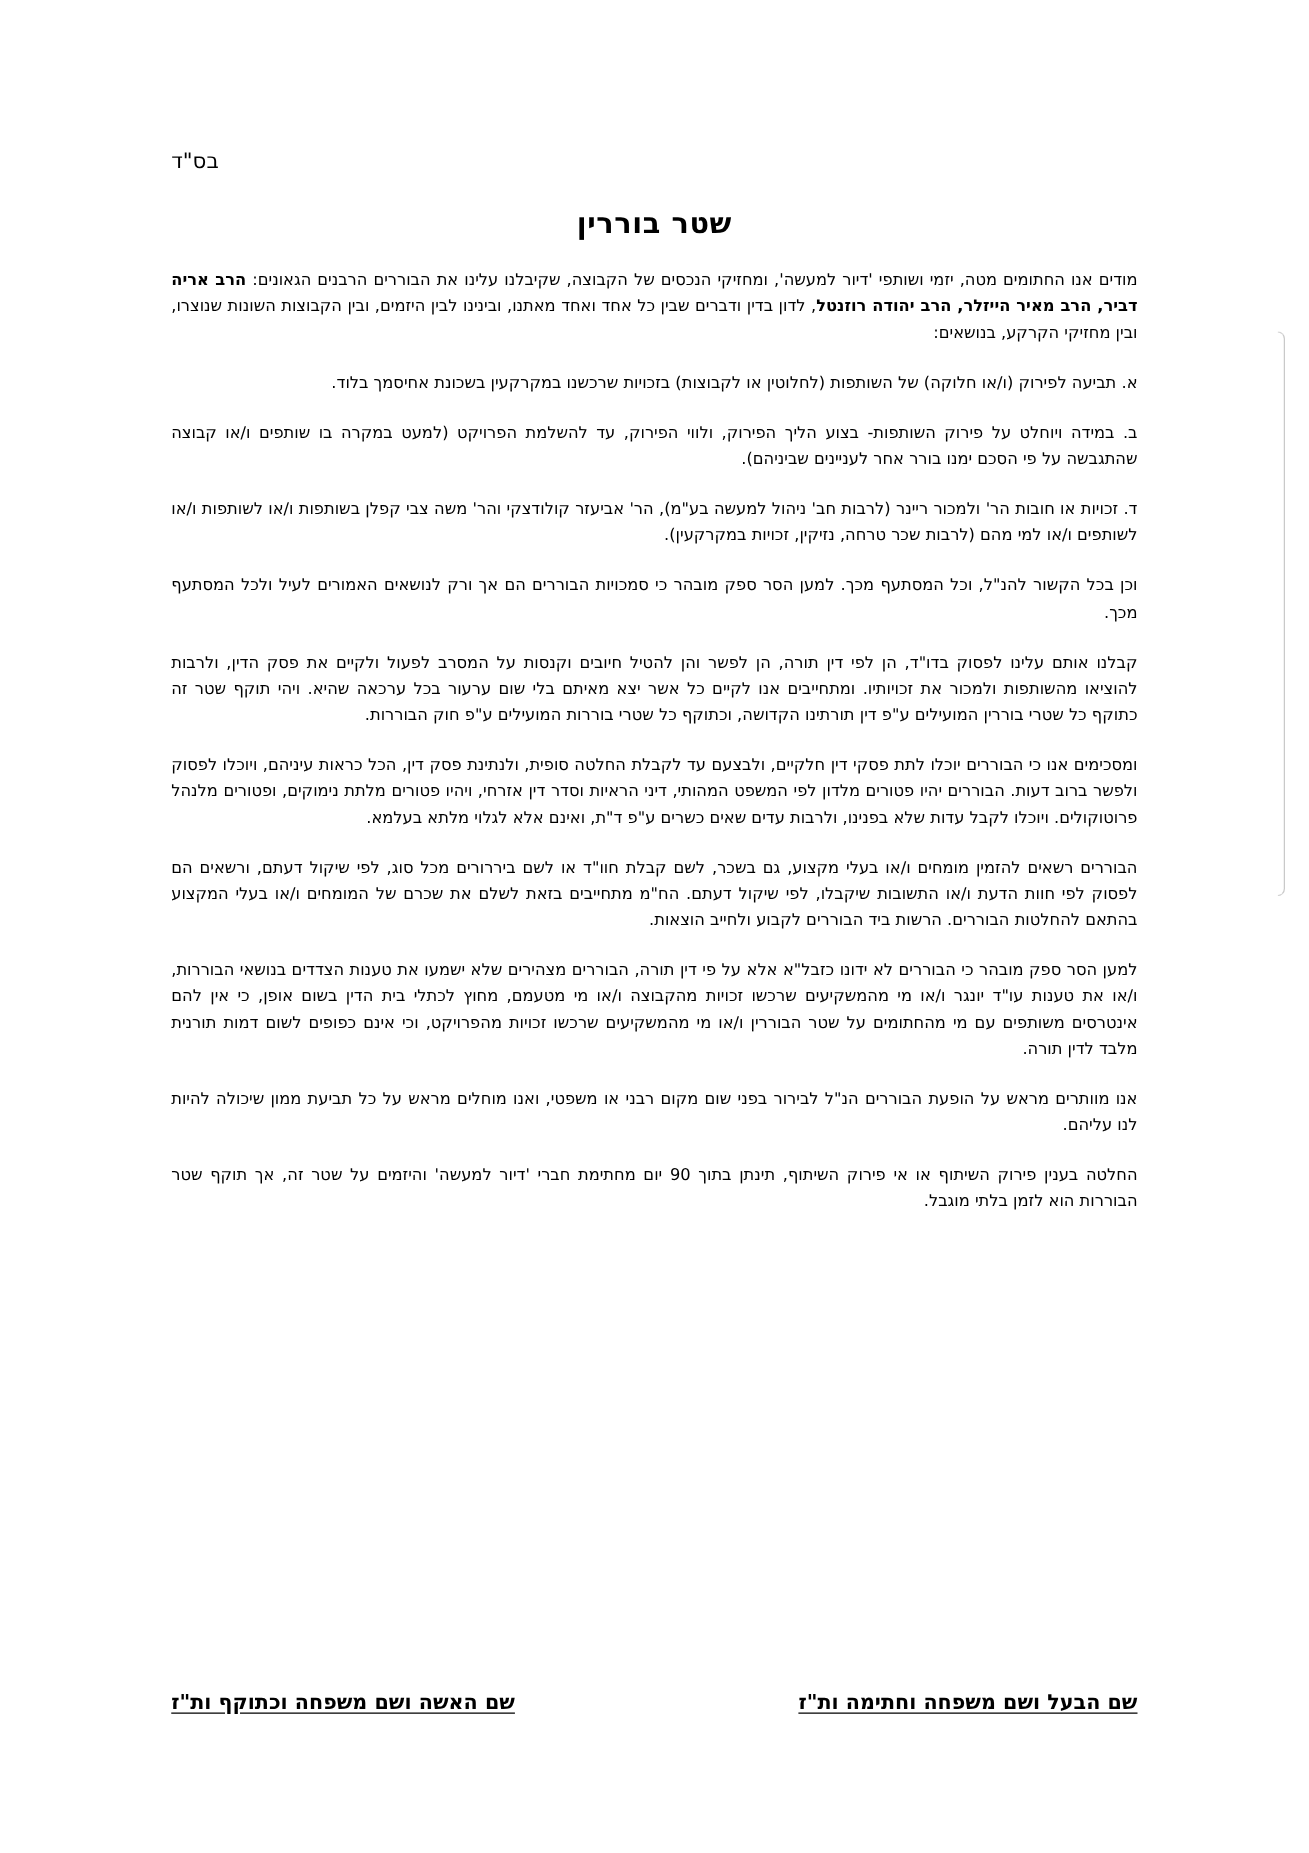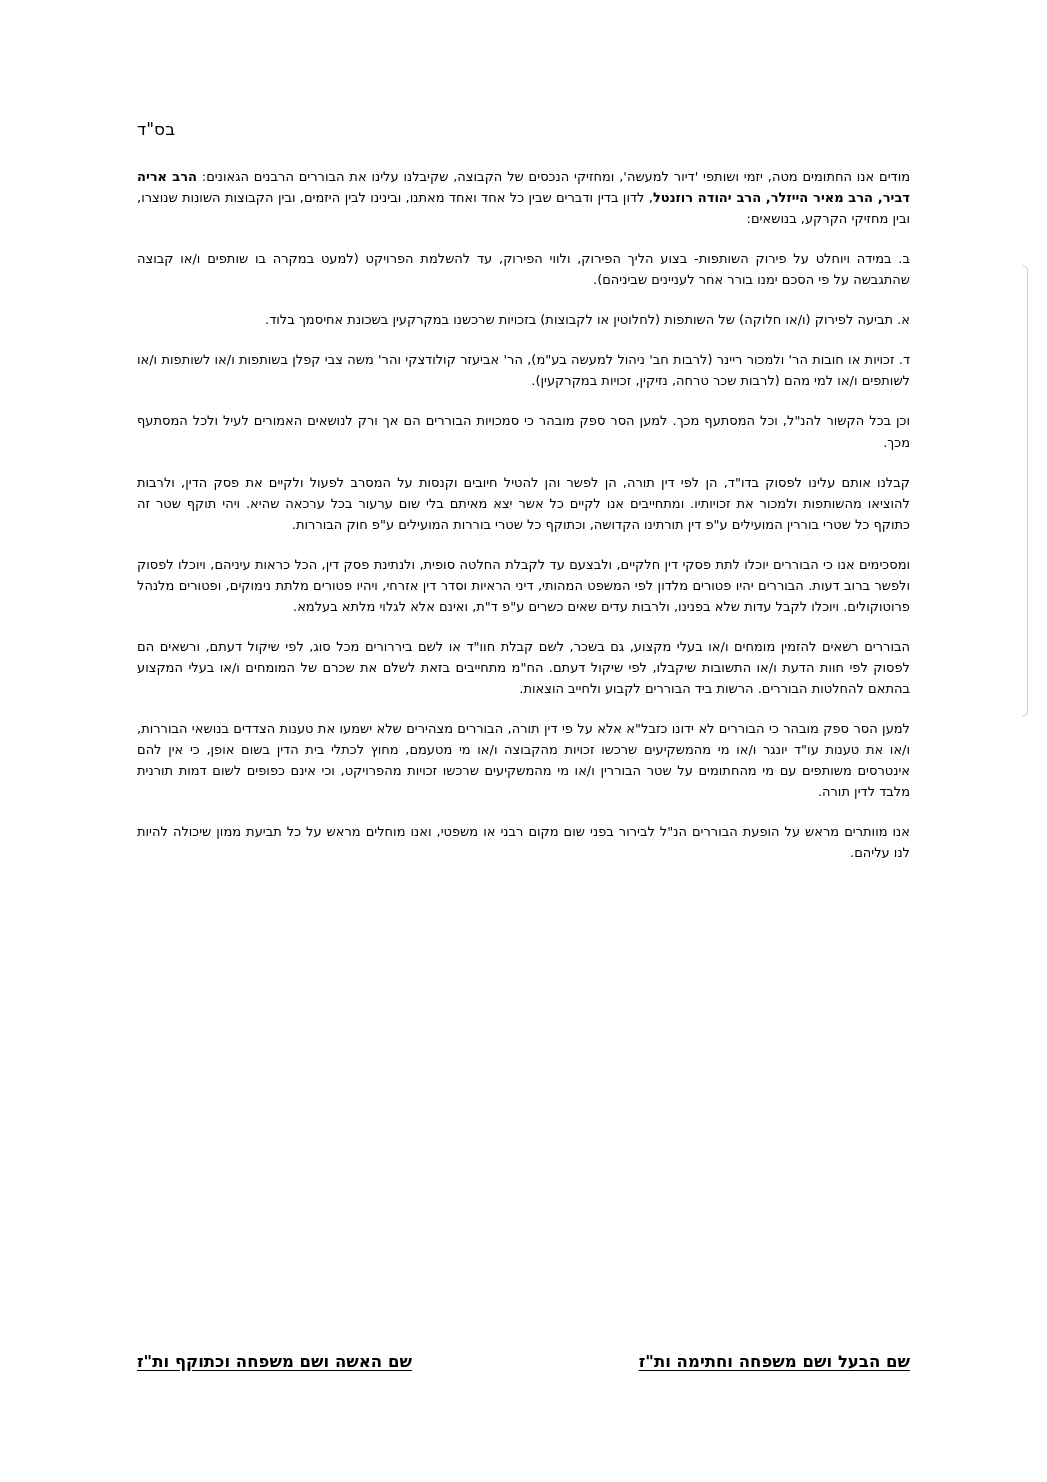--- a/index.html
+++ b/index.html
@@ -111,33 +111,35 @@
 </style>
 </head>
 <body>
 
 <div class="page">
 
   <div class="doc">
 
     <div class="bsd">בס"ד</div>
 
+    <div class="doc-title">שטר בוררין</div>
 
     <p class="para"><span>מודים אנו החתומים מטה, יזמי ושותפי 'דיור למעשה', ומחזיקי הנכסים של הקבוצה, שקיבלנו עלינו את הבוררים הרבנים הגאונים: </span><b>הרב אריה דביר, הרב מאיר הייזלר, הרב יהודה רוזנטל</b><span>, לדון בדין ודברים שבין כל אחד ואחד מאתנו, ובינינו לבין היזמים, ובין הקבוצות השונות שנוצרו, ובין מחזיקי הקרקע, בנושאים:</span></p>
 
+    <p class="para clause">א. תביעה לפירוק (ו/או חלוקה) של השותפות (לחלוטין או לקבוצות) בזכויות שרכשנו במקרקעין בשכונת אחיסמך בלוד.</p>
     <p class="para clause">ב. במידה ויוחלט על פירוק השותפות- בצוע הליך הפירוק, ולווי הפירוק, עד להשלמת הפרויקט (למעט במקרה בו שותפים ו/או קבוצה שהתגבשה על פי הסכם ימנו בורר אחר לעניינים שביניהם).</p>
-    <p class="para clause">א. תביעה לפירוק (ו/או חלוקה) של השותפות (לחלוטין או לקבוצות) בזכויות שרכשנו במקרקעין בשכונת אחיסמך בלוד.</p>
     <p class="para clause">ד. זכויות או חובות הר' ולמכור ריינר (לרבות חב' ניהול למעשה בע"מ), הר' אביעזר קולודצקי והר' משה צבי קפלן בשותפות ו/או לשותפות ו/או לשותפים ו/או למי מהם (לרבות שכר טרחה, נזיקין, זכויות במקרקעין).</p>
 
     <p class="para">וכן בכל הקשור להנ"ל, וכל המסתעף מכך. למען הסר ספק מובהר כי סמכויות הבוררים הם אך ורק לנושאים האמורים לעיל ולכל המסתעף מכך.</p>
     <p class="para">קבלנו אותם עלינו לפסוק בדו"ד, הן לפי דין תורה, הן לפשר והן להטיל חיובים וקנסות על המסרב לפעול ולקיים את פסק הדין, ולרבות להוציאו מהשותפות ולמכור את זכויותיו. ומתחייבים אנו לקיים כל אשר יצא מאיתם בלי שום ערעור בכל ערכאה שהיא. ויהי תוקף שטר זה כתוקף כל שטרי בוררין המועילים ע"פ דין תורתינו הקדושה, וכתוקף כל שטרי בוררות המועילים ע"פ חוק הבוררות.</p>
     <p class="para">ומסכימים אנו כי הבוררים יוכלו לתת פסקי דין חלקיים, ולבצעם עד לקבלת החלטה סופית, ולנתינת פסק דין, הכל כראות עיניהם, ויוכלו לפסוק ולפשר ברוב דעות. הבוררים יהיו פטורים מלדון לפי המשפט המהותי, דיני הראיות וסדר דין אזרחי, ויהיו פטורים מלתת נימוקים, ופטורים מלנהל פרוטוקולים. ויוכלו לקבל עדות שלא בפנינו, ולרבות עדים שאים כשרים ע"פ ד"ת, ואינם אלא לגלוי מלתא בעלמא.</p>
     <p class="para">הבוררים רשאים להזמין מומחים ו/או בעלי מקצוע, גם בשכר, לשם קבלת חוו"ד או לשם ביררורים מכל סוג, לפי שיקול דעתם, ורשאים הם לפסוק לפי חוות הדעת ו/או התשובות שיקבלו, לפי שיקול דעתם. הח"מ מתחייבים בזאת לשלם את שכרם של המומחים ו/או בעלי המקצוע בהתאם להחלטות הבוררים. הרשות ביד הבוררים לקבוע ולחייב הוצאות.</p>
     <p class="para">למען הסר ספק מובהר כי הבוררים לא ידונו כזבל"א אלא על פי דין תורה, הבוררים מצהירים שלא ישמעו את טענות הצדדים בנושאי הבוררות, ו/או את טענות עו"ד יונגר ו/או מי מהמשקיעים שרכשו זכויות מהקבוצה ו/או מי מטעמם,  מחוץ לכתלי בית הדין בשום אופן, כי אין להם אינטרסים משותפים עם מי מהחתומים על שטר הבוררין ו/או מי מהמשקיעים שרכשו זכויות מהפרויקט, וכי אינם כפופים לשום דמות תורנית מלבד לדין תורה.</p>
     <p class="para">אנו מוותרים מראש על הופעת הבוררים הנ"ל לבירור בפני שום מקום רבני או משפטי, ואנו מוחלים מראש על כל תביעת ממון שיכולה להיות לנו עליהם.</p>
+    <p class="para">החלטה בענין פירוק השיתוף או אי פירוק השיתוף, תינתן בתוך 90  יום  מחתימת חברי 'דיור למעשה' והיזמים על שטר זה, אך תוקף שטר הבוררות הוא לזמן בלתי מוגבל.</p>
 
   </div>
 
   <div class="signature-row">
     <div class="sig-cell sig-right">שם הבעל ושם משפחה וחתימה ות"ז</div>
     <div class="sig-cell sig-left">שם האשה ושם משפחה וכתוקף ות"ז</div>
   </div>
 
   <div class="scrollbar-thumb"></div>
 

